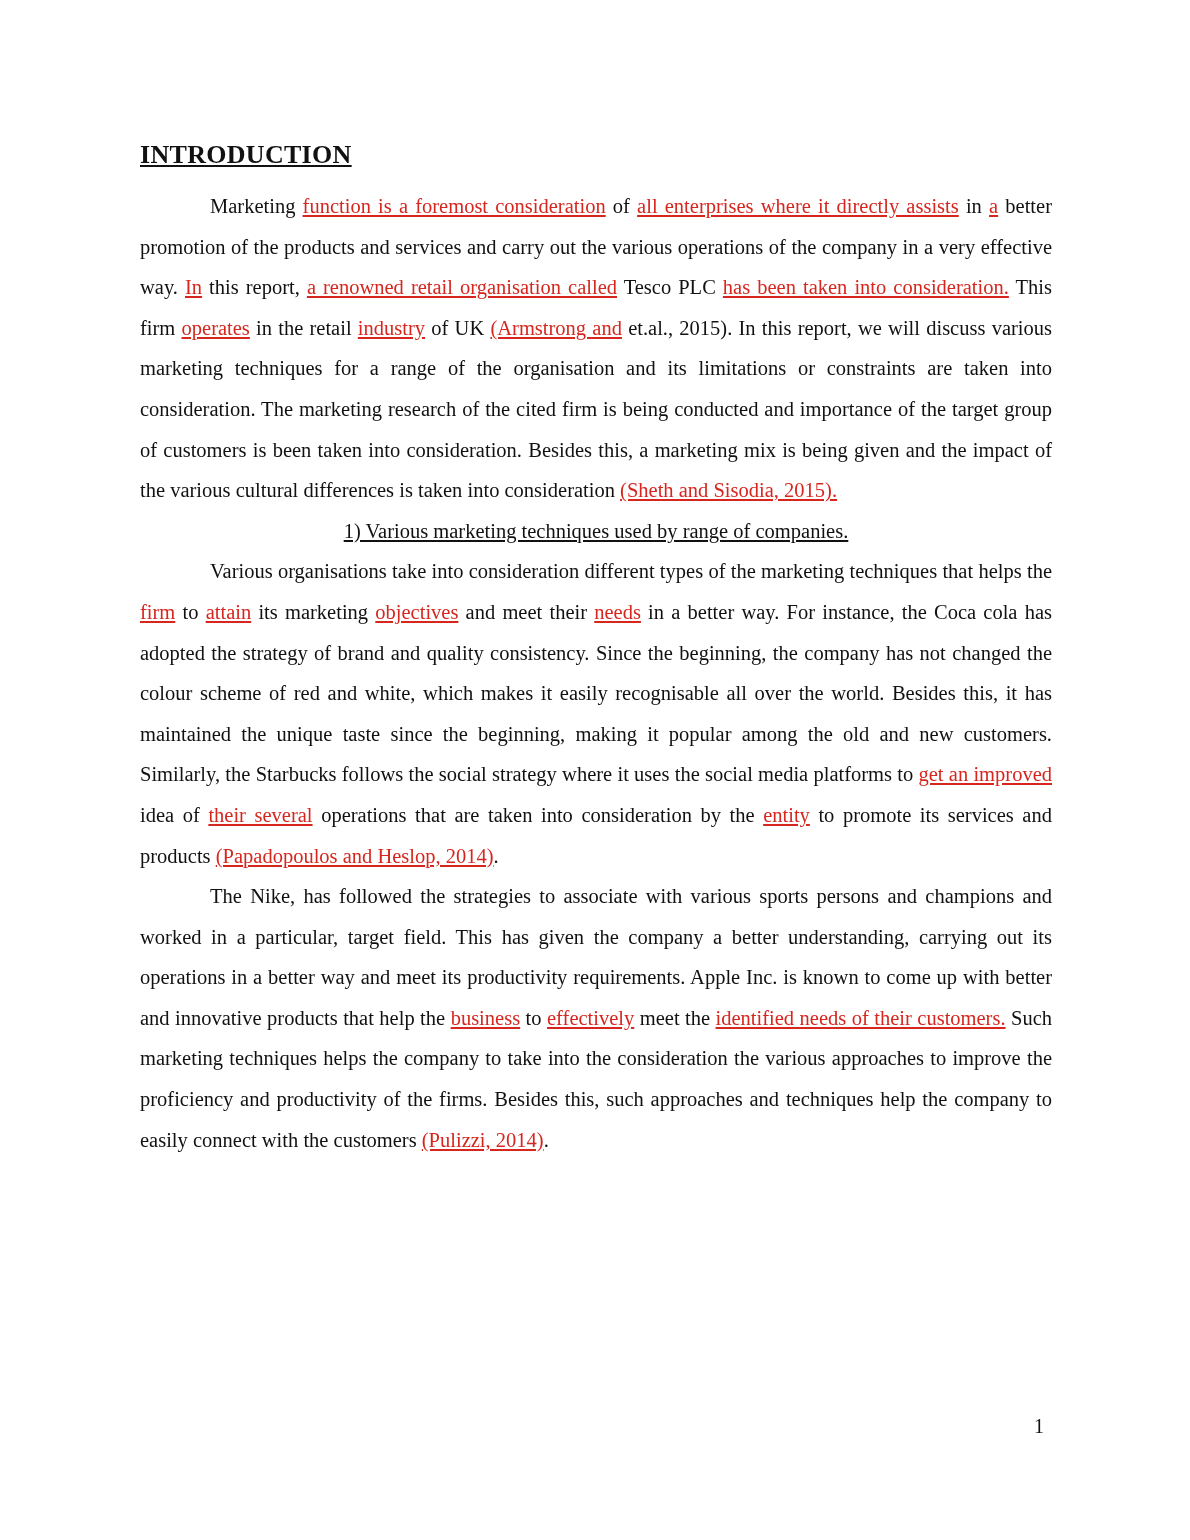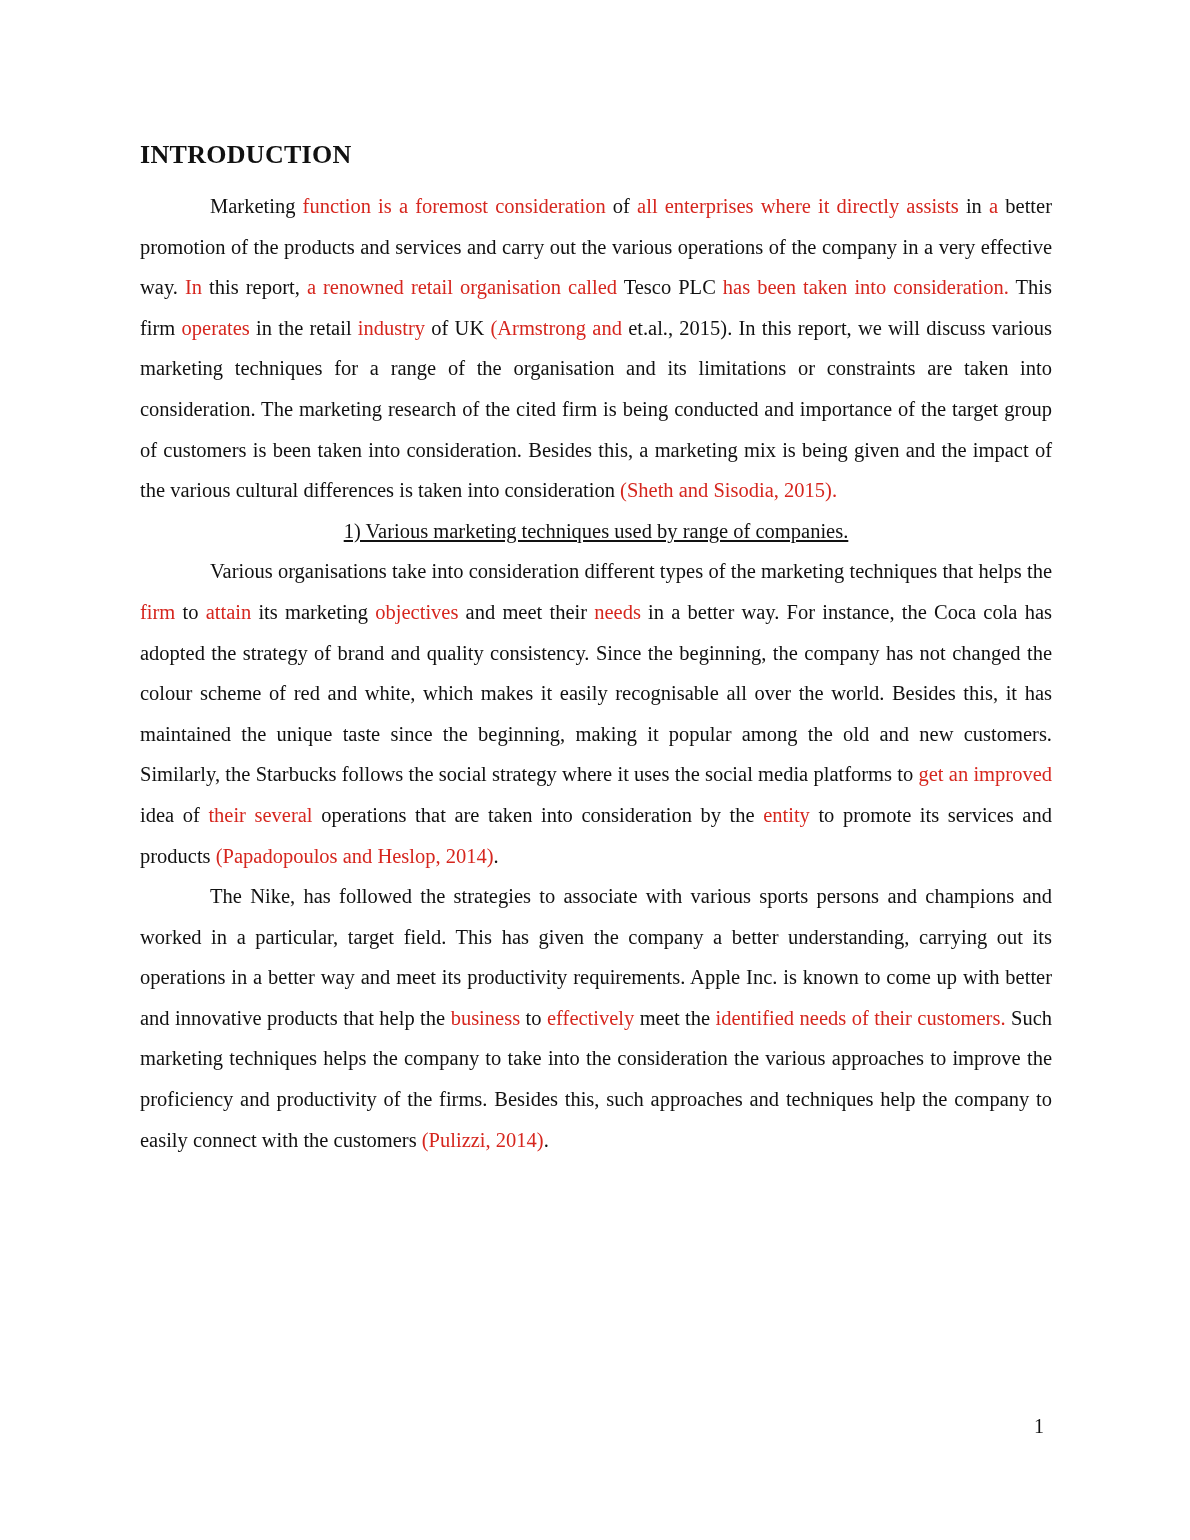--- a/index.html
+++ b/index.html
@@ -20,39 +20,41 @@
     position: absolute;
     left: 140px;
     top: 140px;
     width: 912px;
   }
   h1.title {
     font-size: 26px;
     font-weight: bold;
     margin: 0 0 16px 0;
     letter-spacing: 0.3px;
+    text-decoration: underline;
   }
   p.para {
     font-size: 20.5px;
     line-height: 40.6px;
     text-align: justify;
     margin: 0;
   }
   p.indent {
     text-indent: 70px;
   }
   p.section-heading {
     font-size: 20.5px;
     line-height: 40.6px;
     margin: 0;
     text-align: center;
     text-decoration: underline;
   }
   .red {
     color: var(--highlight, #d6261e);
+    text-decoration: underline;
   }
   .page-number {
     position: absolute;
     right: 146px;
     bottom: 102px;
     font-size: 20px;
     color: #111111;
   }
 </style>
 </head>

